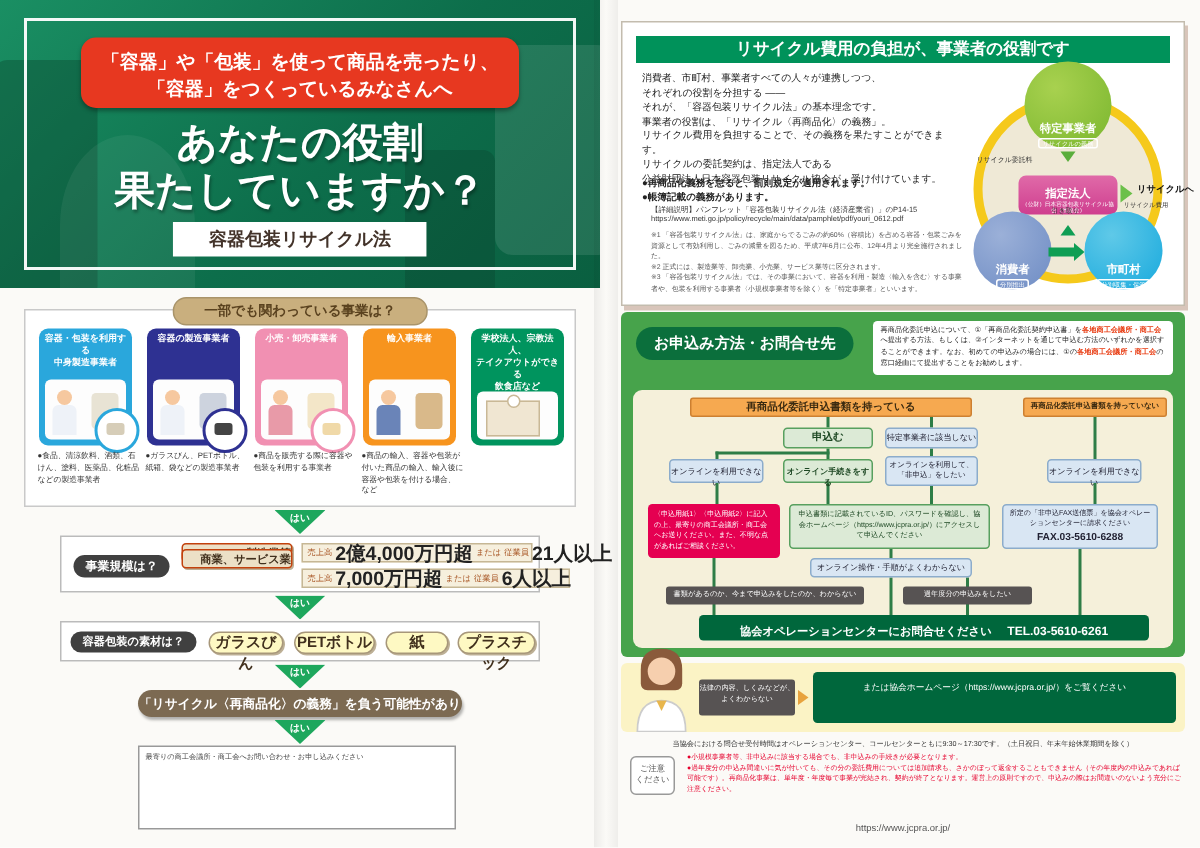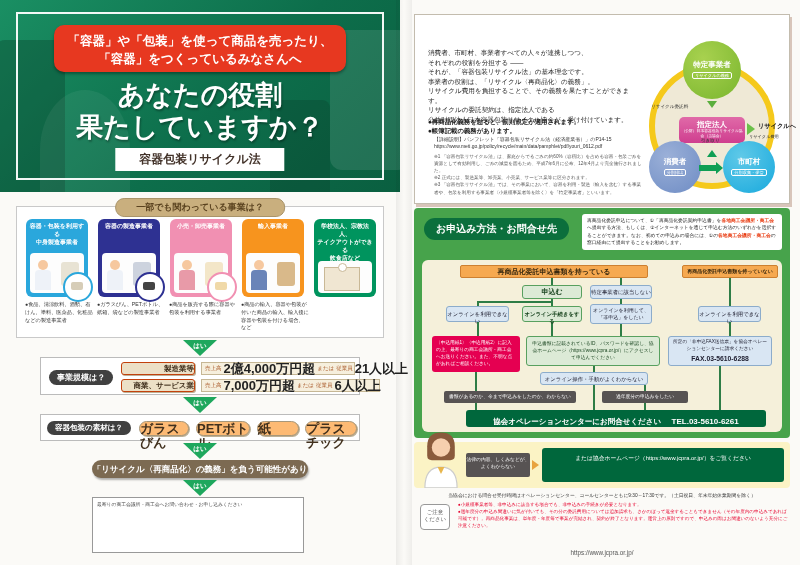--- a/index.html
+++ b/index.html
@@ -34,42 +34,42 @@
   .yes{position:absolute;width:34px;height:16px;background:#1ea75d;clip-path:polygon(0 0,100% 0,50% 100%);
        color:#fff;font-size:6.5px;font-weight:bold;text-align:center;line-height:11px}
   
   .wbox{position:absolute;background:#fff;border:1px solid #bbb;box-sizing:border-box}
   .dpill{position:absolute;background:#404040;border-radius:8px;color:#fff;font-weight:bold;white-space:nowrap}
   .catbtn{position:absolute;background:#ece0c6;border:1px solid #c2410c;border-radius:3px;font-size:7.5px;font-weight:bold;
           color:#41301d;text-align:right;line-height:12px;box-shadow:1px 1px 0 #bdb096;box-sizing:border-box}
   .bar{position:absolute;background:#f6efdd;border:1px solid #c6b795;display:flex;align-items:center;box-sizing:border-box;padding:0 3px;gap:2px}
   .sl{font-size:5.5px;color:#a5511f;white-space:nowrap}
   .sv{font-size:13px;font-weight:bold;color:#222;white-space:nowrap}
-  .matbtn{position:absolute;top:6px;height:15px;background:#fdba74;border:1px solid #a7977a;border-radius:8px;font-size:13px;
-          font-weight:bold;color:#41301d;text-align:left;line-height:14px;box-shadow:1px 1px 0 #bdb096;box-sizing:border-box}
+  .matbtn{position:absolute;top:6px;height:15px;background:#fef9c3;border:1px solid #a7977a;border-radius:8px;font-size:10px;
+          font-weight:bold;color:#41301d;text-align:center;line-height:14px;box-shadow:1px 1px 0 #bdb096;box-sizing:border-box}
   #obligation{position:absolute;left:92px;top:460px;width:216px;height:18px;background:#7c6a52;border-radius:9px;color:#fff;
               font-weight:bold;font-size:8.5px;text-align:center;line-height:18px;box-shadow:1px 2px 2px rgba(0,0,0,.3)}
   #contact{position:absolute;left:92px;top:497px;width:212px;height:56px;background:#fff;border:1px solid #999;
            padding:3px 4px;font-size:4.8px;color:#444;box-sizing:border-box}
   
   #gutter{position:absolute;left:396px;top:0;width:16px;height:565px;
           background:linear-gradient(90deg,rgba(0,0,0,.06),rgba(0,0,0,0) 50%,rgba(0,0,0,.05))}
   #topcard{position:absolute;left:414px;top:14px;width:376px;height:190px;background:#fff;border:1px solid #c3bcae;
            box-shadow:2px 3px 0 #d8c5ba;box-sizing:border-box}
   #role-header{position:absolute;left:9px;top:9px;width:356px;height:18px;background:#00925a;color:#fff;font-size:11px;
                font-weight:bold;text-align:center;line-height:18px}
   #role-body{position:absolute;left:13px;top:33px;width:212px;font-size:6.6px;line-height:1.45;color:#222;white-space:pre-line}
   .rbul{position:absolute;left:13px;font-size:6.4px;font-weight:bold;color:#222}
   .ref{position:absolute;left:19px;font-size:5px;color:#333}
   #role-notes{position:absolute;left:19px;top:138px;width:208px;font-size:4.6px;color:#555;line-height:1.55;white-space:pre-line}
   
   #diag{position:absolute;left:228px;top:26px;width:146px;height:158px}
   #ring{position:absolute;left:6px;top:22px;width:126px;height:126px;border-radius:50%;background:#efe9d6;
         border:6px solid #f5c91b;box-sizing:border-box}
-  .dcir{position:absolute;border-radius:50%;color:#fff;display:flex;flex-direction:column;align-items:center;justify-content:center;text-align:center}
+  .dcir{position:absolute;border-radius:50%;color:#fff;display:flex;flex-direction:column;align-items:center;justify-content:flex-end;text-align:center}
   .dname{font-size:7.5px;font-weight:bold;line-height:1.1}
   .chip{display:inline-block;border:1px solid #fff;border-radius:2px;padding:0 2px;font-size:4.2px;margin-top:2px;white-space:nowrap}
   .dlabel{position:absolute;font-size:4.6px;color:#333;white-space:nowrap}
   .tri{position:absolute;width:0;height:0}
   
   #panel{position:absolute;left:414px;top:208px;width:376px;height:230px;background:#47a34b;border-radius:4px}
   #apply-header{position:absolute;left:10px;top:10px;background:#0b6f3c;border-radius:11px;padding:4px 12px;color:#fff;
                 font-size:10px;font-weight:bold;white-space:nowrap}
   #apply-intro{position:absolute;left:168px;top:6px;width:200px;background:#fff;border-radius:3px;padding:3px 5px;
                font-size:4.8px;line-height:1.55;color:#222;box-sizing:border-box}
@@ -173,21 +173,21 @@
     <div class="bdesc" style="left:80px">●ガラスびん、PETボトル、紙箱、袋などの製造事業者</div>
     <div class="bdesc" style="left:152px">●商品を販売する際に容器や包装を利用する事業者</div>
     <div class="bdesc" style="left:224px">●商品の輸入、容器や包装が付いた商品の輸入、輸入後に容器や包装を付ける場合、など</div>
   </div>
 
   <div class="yes" style="left:183px;top:340px">はい</div>
 
   <div class="wbox" style="left:40px;top:357px;width:320px;height:38px">
     <div class="dpill" style="left:8px;top:12px;padding:2px 8px;font-size:8px">事業規模は？</div>
     <div class="catbtn" style="left:80px;top:4px;width:74px;height:13px">製造業等</div>
-    <div class="catbtn" style="left:80px;top:21px;width:74px;height:13px">商業、サービス業</div>
+    <div class="catbtn" style="left:80px;top:8px;width:74px;height:13px">商業、サービス業</div>
     <div class="bar" style="left:160px;top:4px;width:154px;height:13px">
       <span class="sl">売上高</span>
       <span class="sv">2億4,000万円超</span>
       <span class="sl">または</span>
       <span class="sl">従業員</span>
       <span class="sv">21人以上</span>
     </div>
     <div class="bar" style="left:160px;top:21px;width:179px;height:13px">
       <span class="sl">売上高</span>
       <span class="sv">7,000万円超</span>
@@ -213,20 +213,21 @@
 
   <div class="yes" style="left:183px;top:480px">はい</div>
 
   <div id="contact">
     <span>最寄りの商工会議所・商工会へお問い合わせ・お申し込みください</span>
   </div>
 
   <div id="gutter"></div>
 
   <div id="topcard">
+    <div id="role-header">リサイクル費用の負担が、事業者の役割です</div>
     <div id="role-body">消費者、市町村、事業者すべての人々が連携しつつ、
 それぞれの役割を分担する ――
 それが、「容器包装リサイクル法」の基本理念です。
 事業者の役割は、「リサイクル〈再商品化〉の義務」。
 リサイクル費用を負担することで、その義務を果たすことができます。
 リサイクルの委託契約は、指定法人である
 公益財団法人日本容器包装リサイクル協会が、受け付けています。</div>
     <div class="rbul" style="top:103px">●再商品化義務を怠ると、罰則規定が適用されます。</div>
     <div class="rbul" style="top:112px">●帳簿記載の義務があります。</div>
     <div class="ref" style="top:121px">【詳細説明】パンフレット「容器包装リサイクル法（経済産業省）」のP14-15</div>

